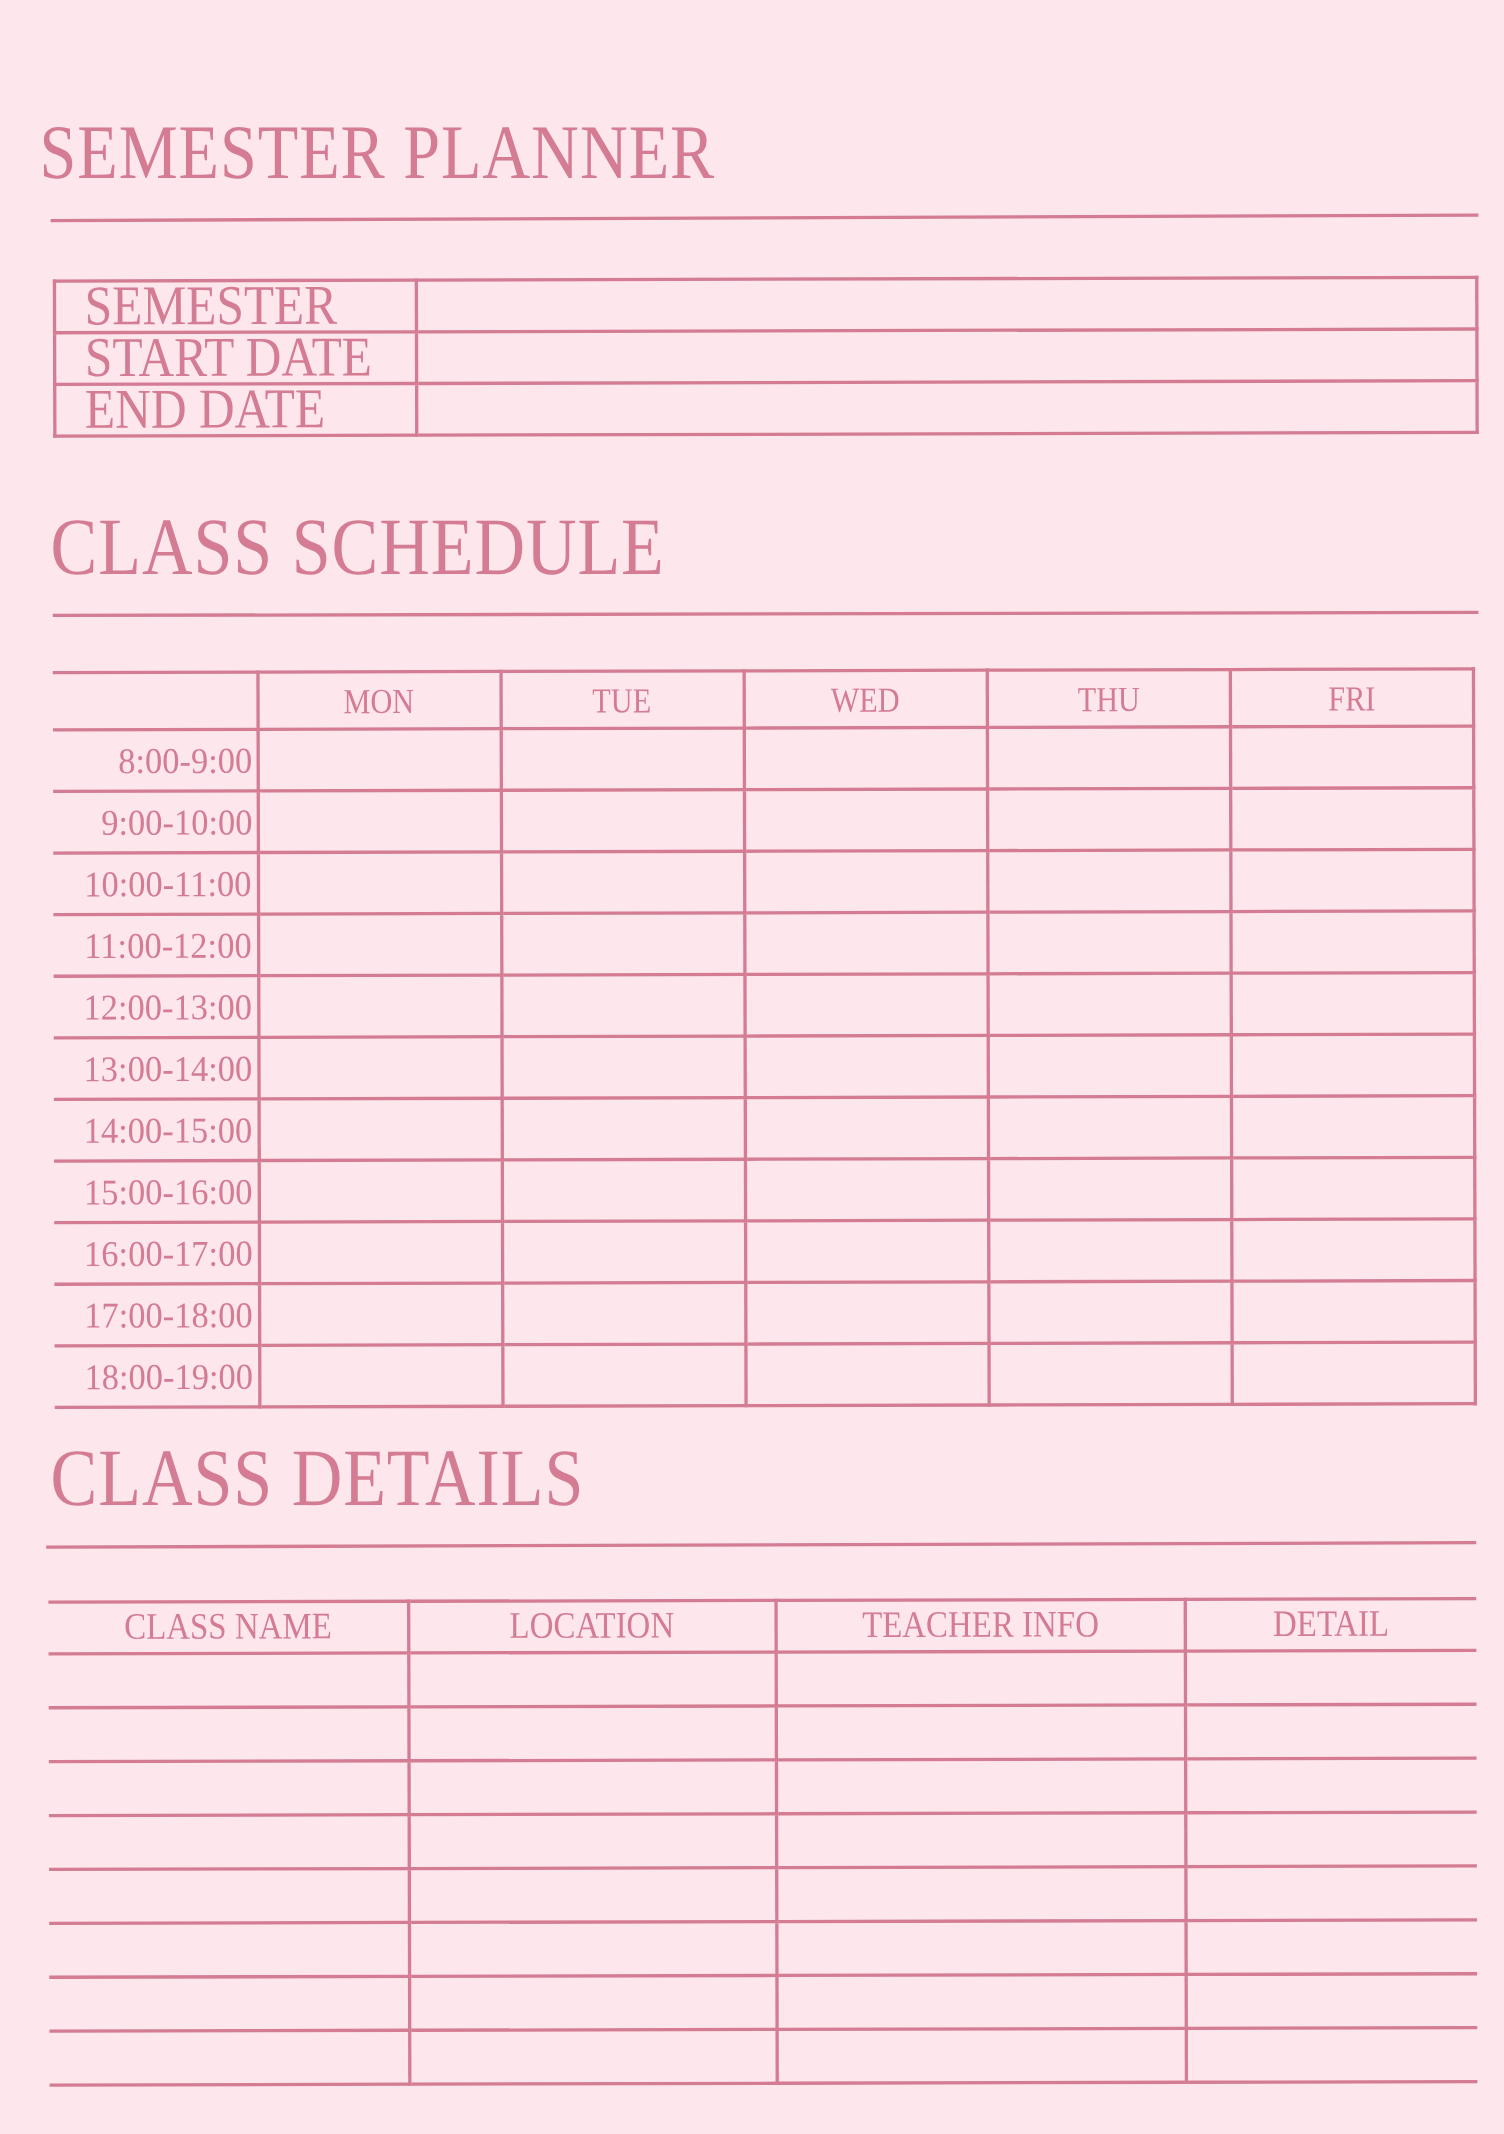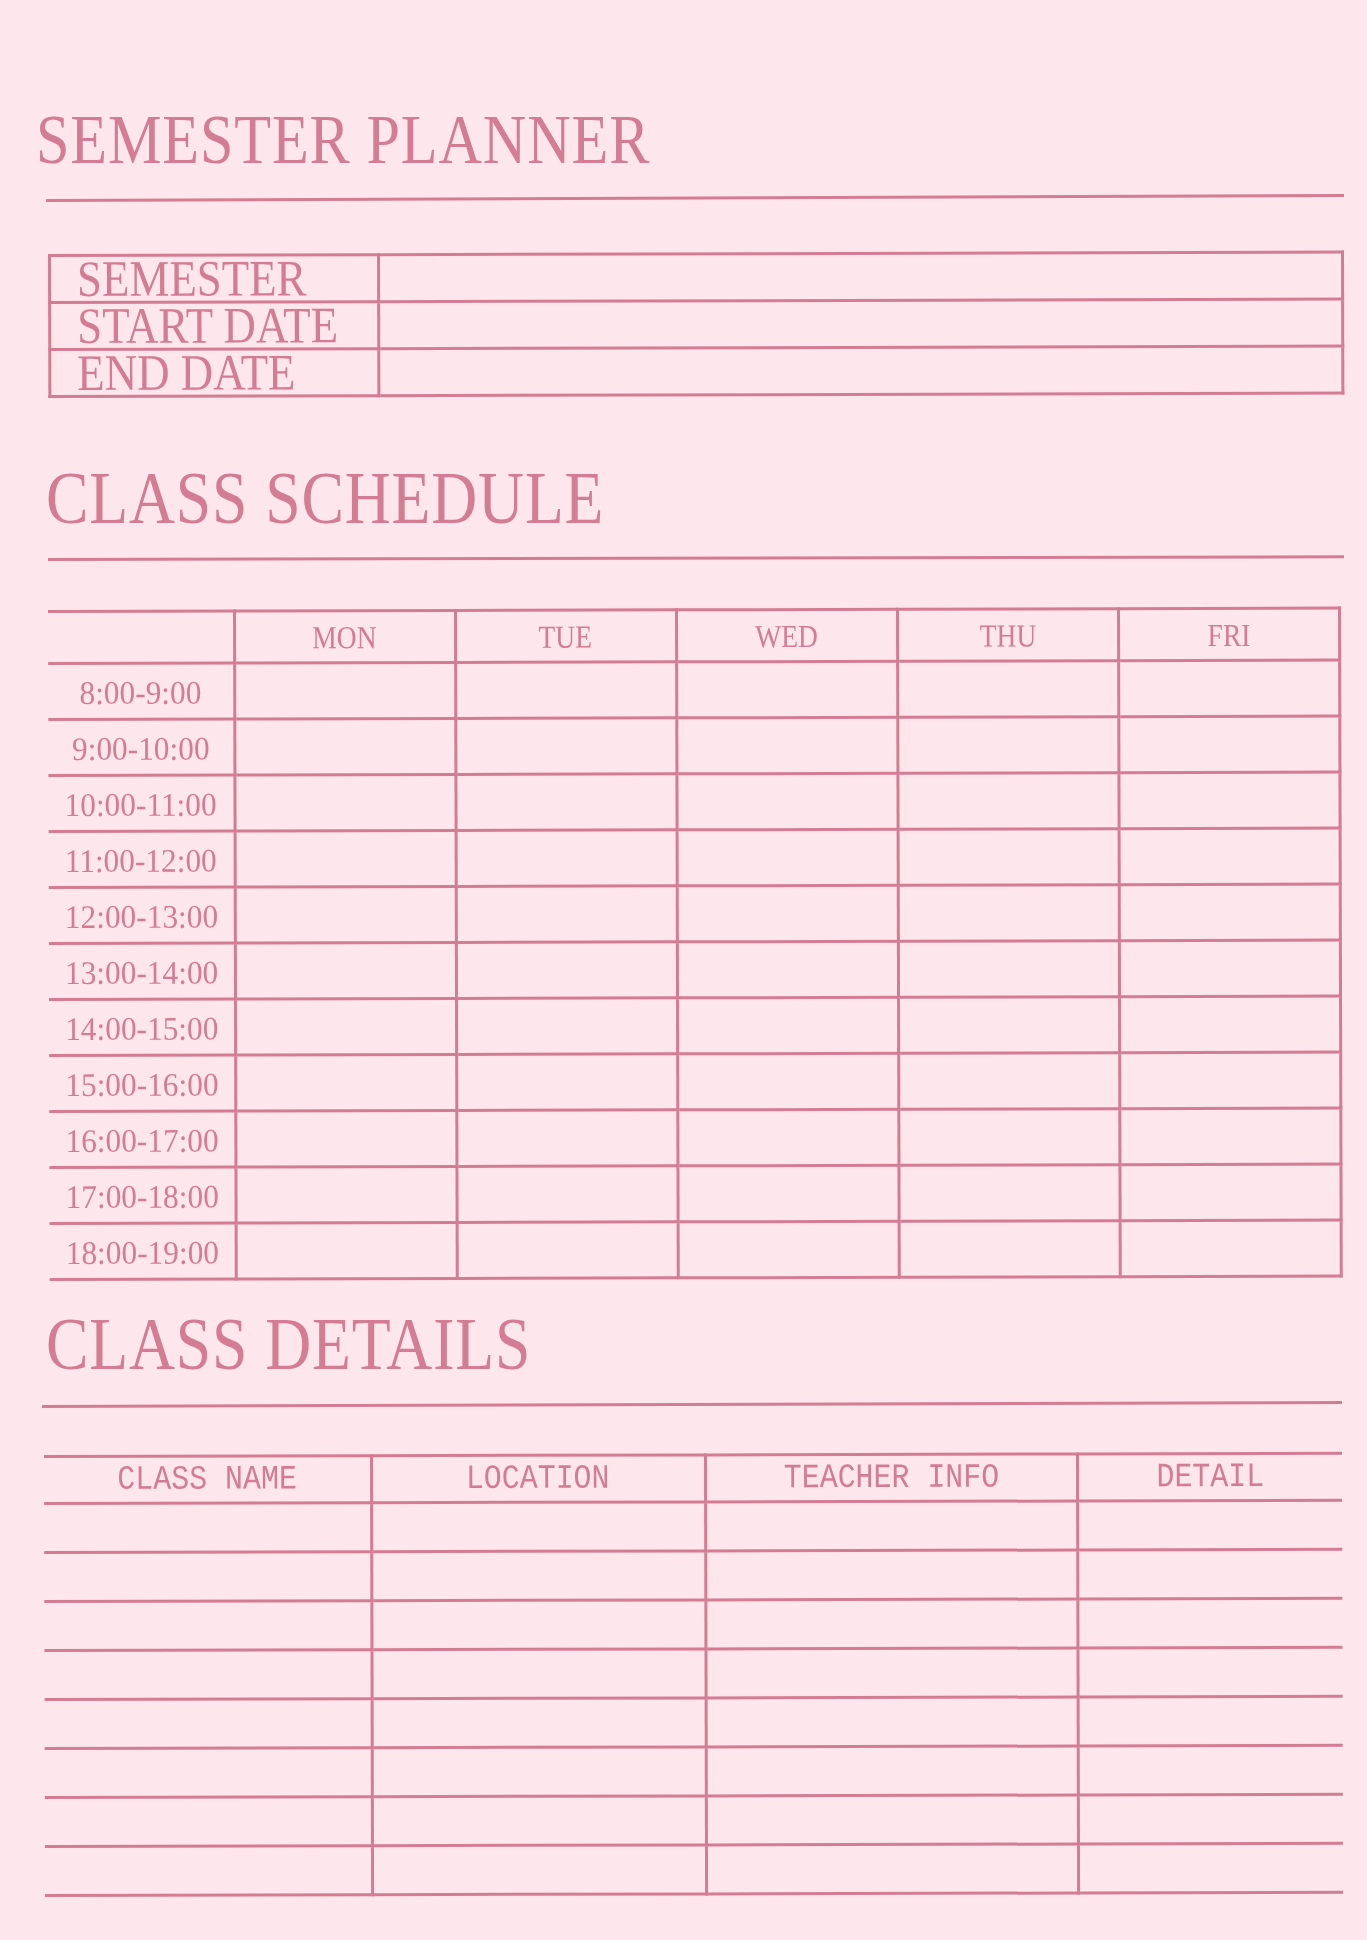--- a/index.html
+++ b/index.html
@@ -54,32 +54,32 @@
   #schedule-table { left: 48px; top: 610px; width: 1292px; transform: rotate(-0.15deg); transform-origin: left top; }
   #schedule-table th, #schedule-table td { height: 49px; }
   #schedule-table th {
     font-size: 32px; text-align: center; line-height: 44px;
   }
   #schedule-table th span { display: inline-block; transform: scaleX(0.86); }
   #schedule-table th.corner { border-left: none; border-top: 3px solid #d37c93; }
   #schedule-table td.time {
     border-left: none;
     font-size: 33px;
-    text-align: center;
+    text-align: right;
     white-space: nowrap;
     line-height: 49px;
     padding-top: 4px;
   }
   #schedule-table td.time span { display: inline-block; transform: scaleX(0.95); }
   #schedule-table col.c0 { width: 186px; }
   #schedule-table col.cd { width: 221px; }
 
   
   #details-table { left: 44px; top: 1455px; width: 1298px; transform: rotate(-0.14deg); transform-origin: left top; }
-  #details-table th { height: 44px; font-size: 34px; text-align: center; line-height: 44px; font-family: Liberation Mono, monospace; }
+  #details-table th { height: 44px; font-size: 34px; text-align: center; line-height: 44px; }
   #details-table th span { display: inline-block; transform: scaleX(0.88); }
   #details-table td { height: 46px; }
   #details-table th:first-child, #details-table td:first-child { border-left: none; }
   #details-table th:last-child, #details-table td:last-child { border-right: none; }
   #details-table col.d0 { width: 327px; }
   #details-table col.d1 { width: 334px; }
   #details-table col.d2 { width: 372px; }
   #details-table col.d3 { width: 265px; }
 
   .cell-input { display: block; width: 100%; height: 100%; }

